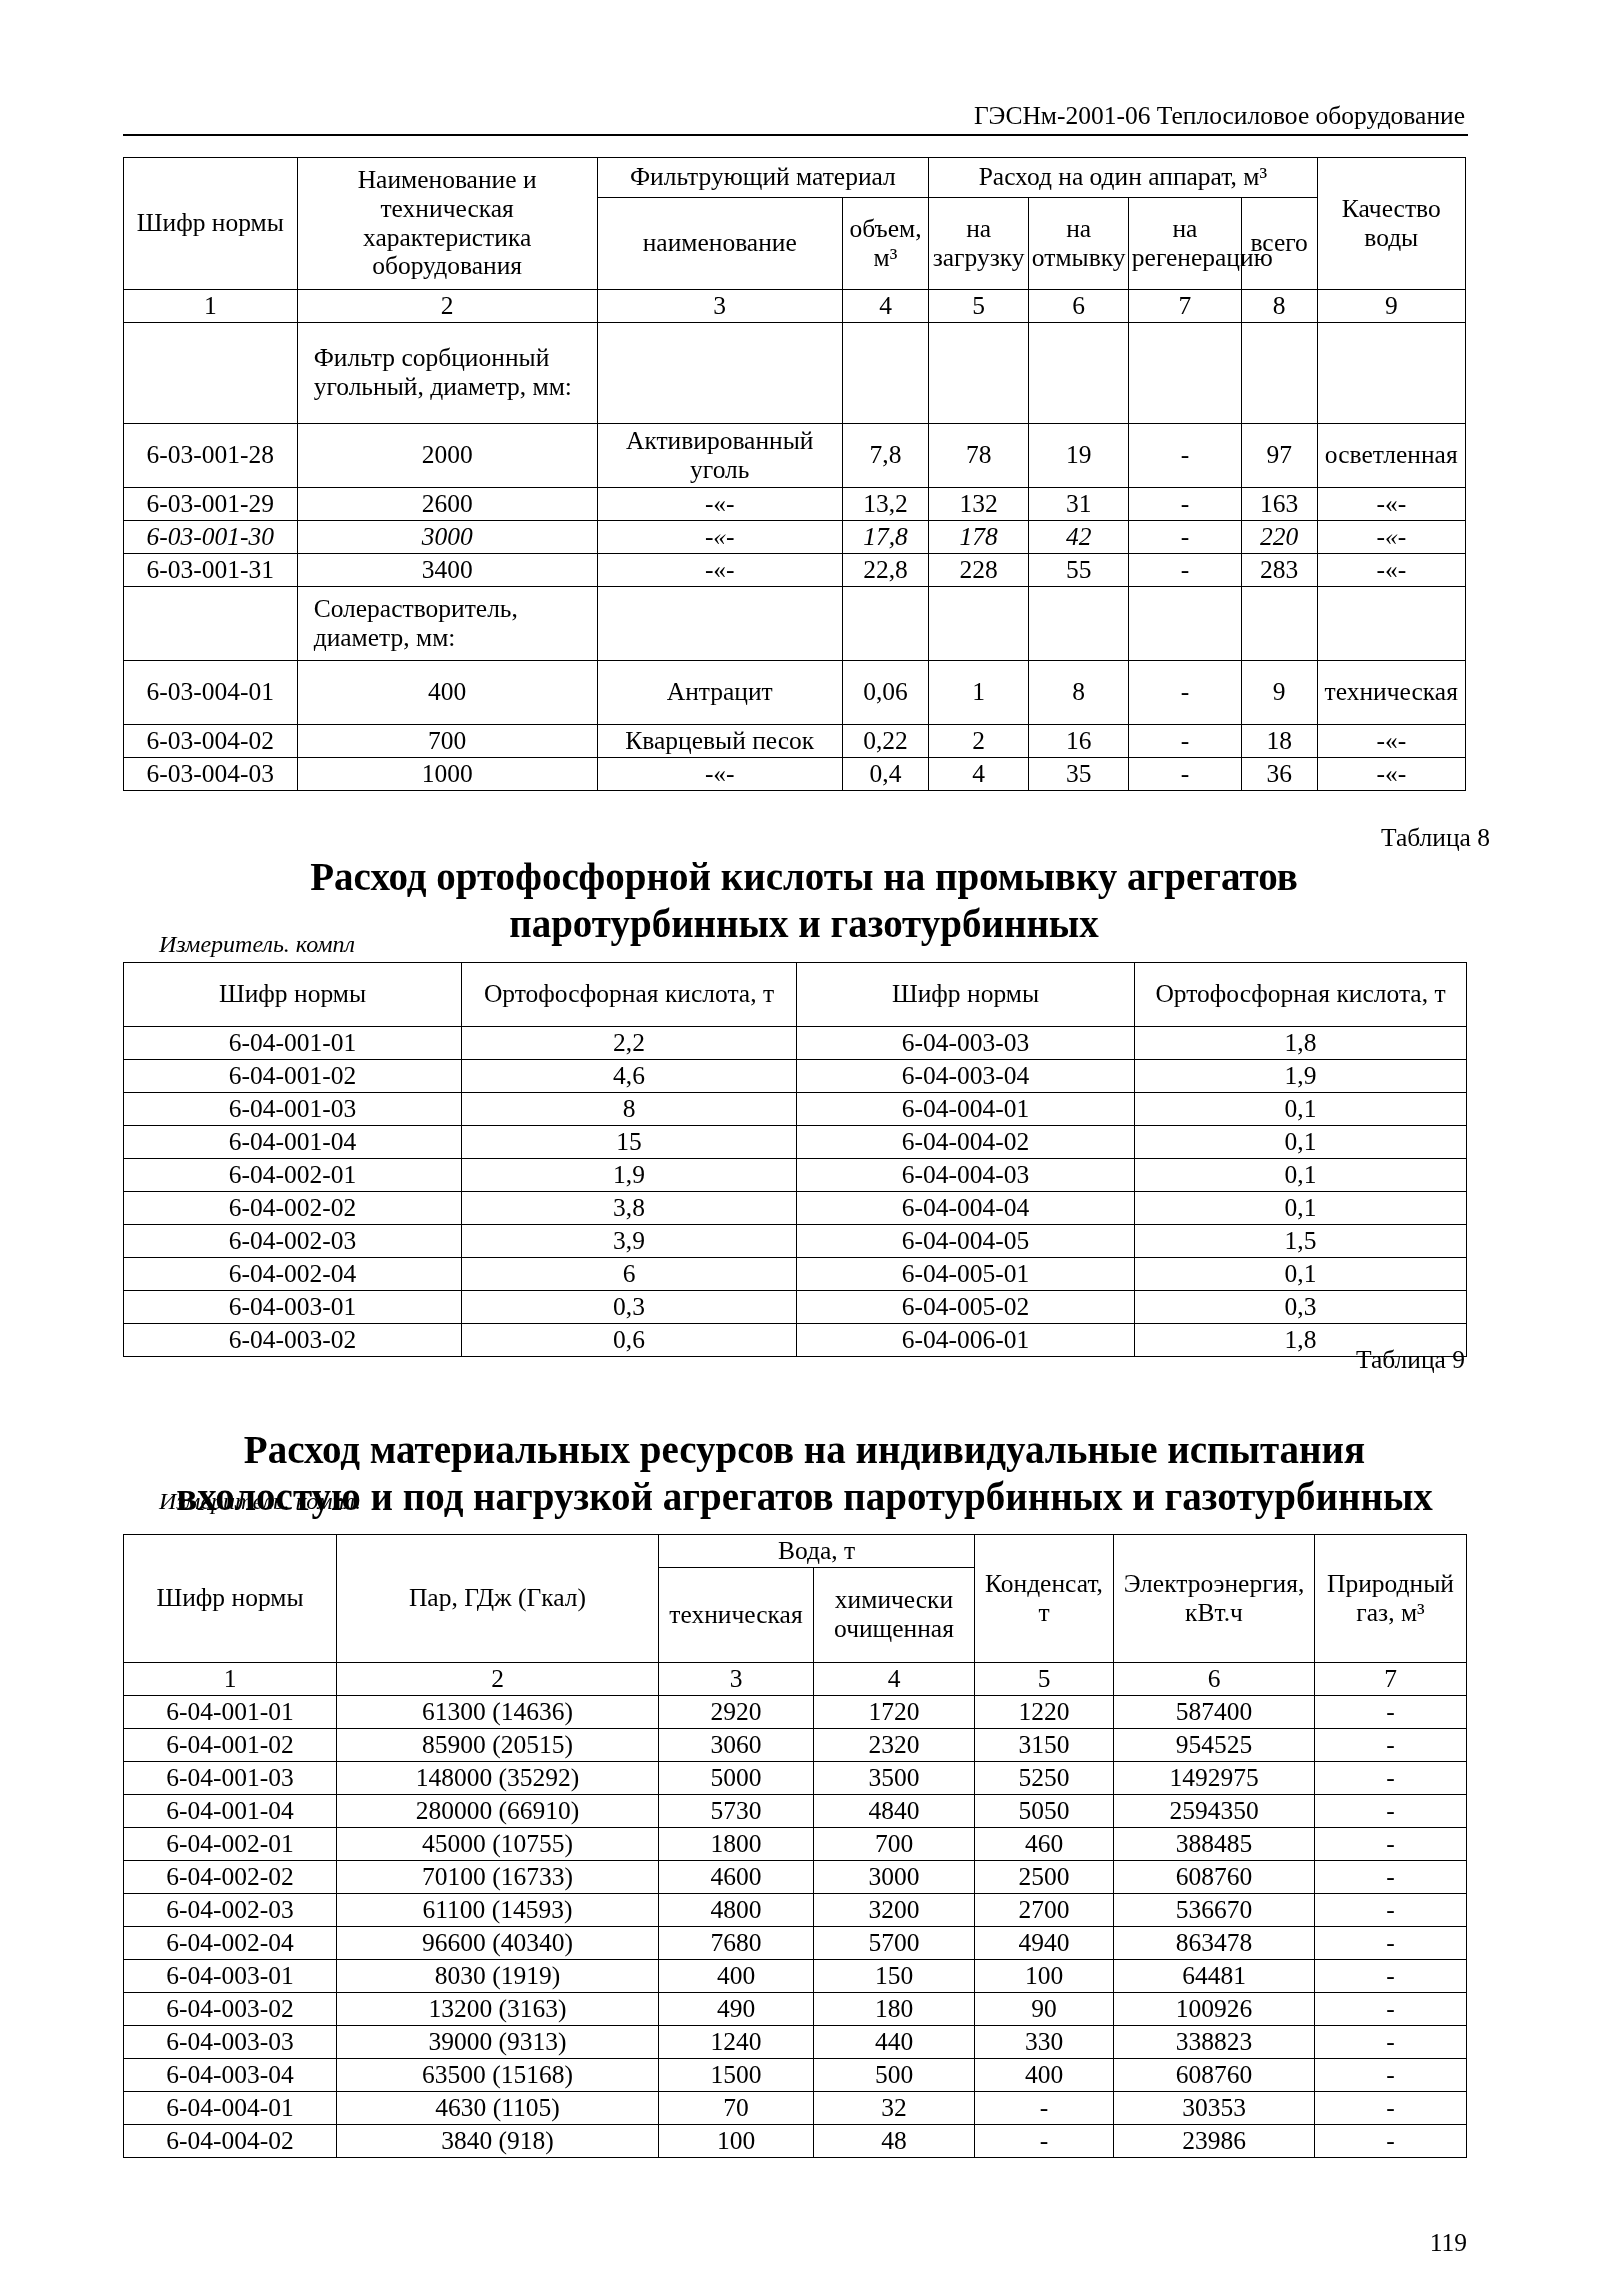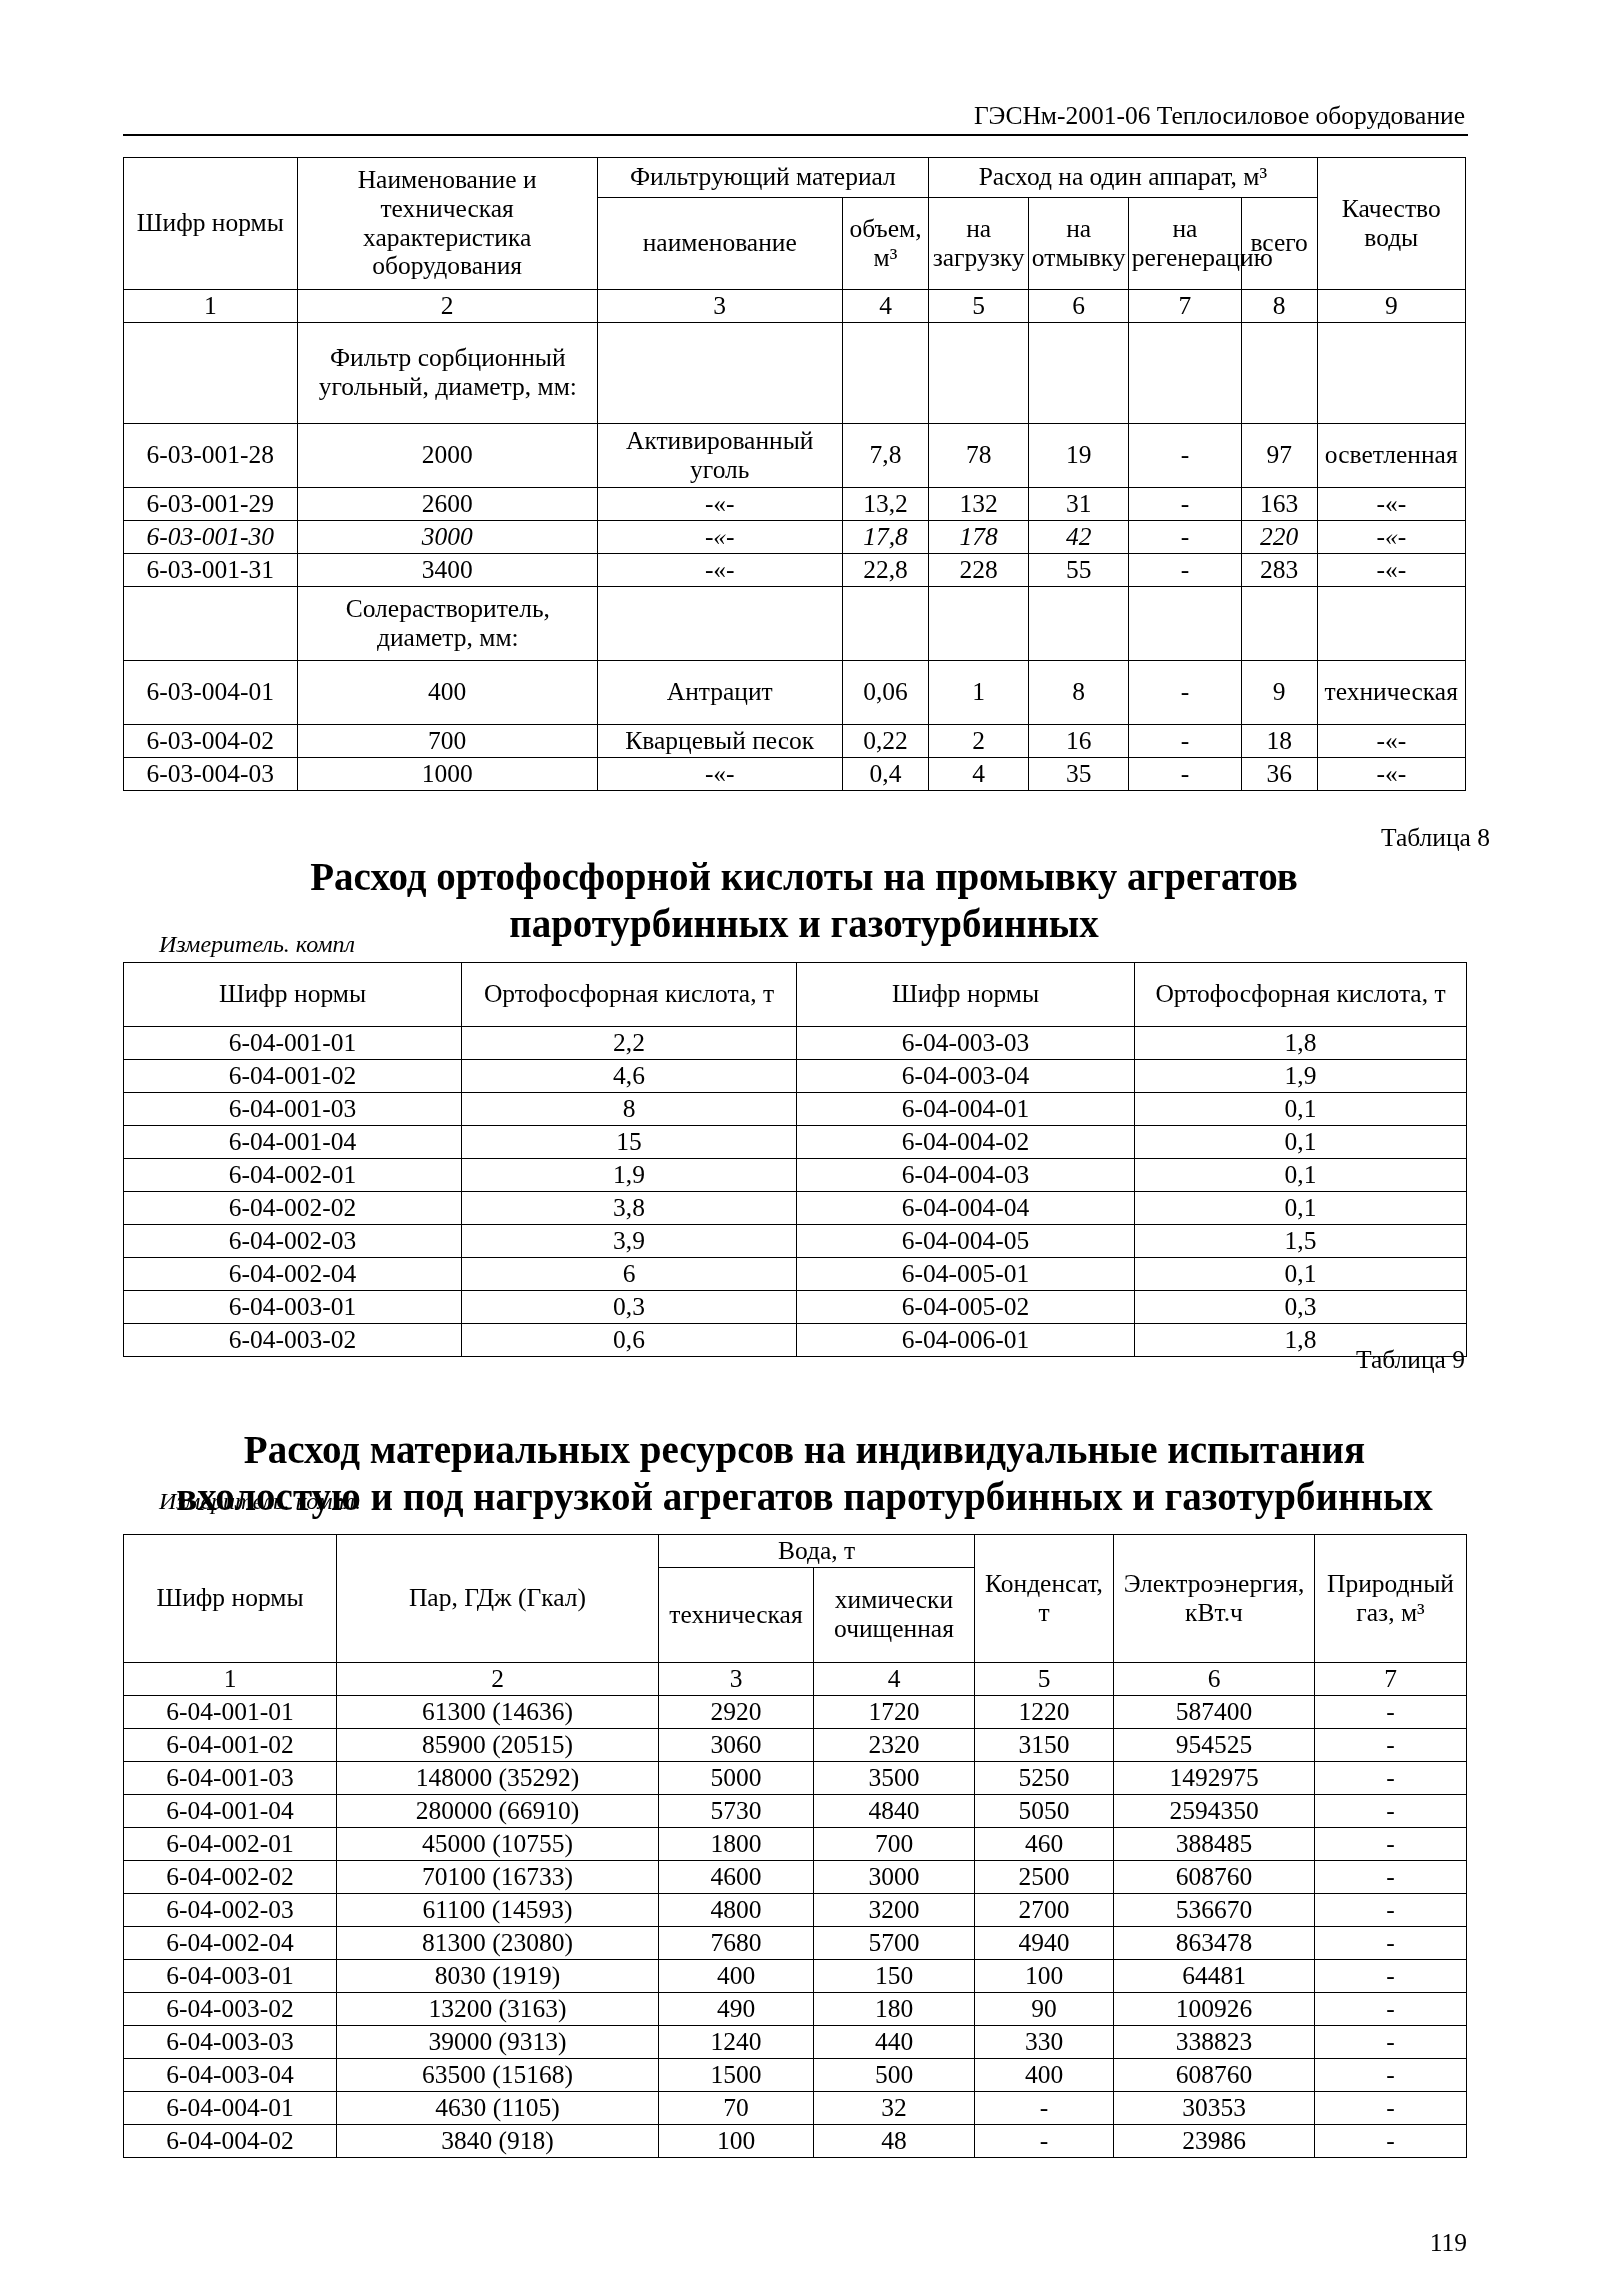--- a/index.html
+++ b/index.html
@@ -6,21 +6,21 @@
   body { width:1604px; height:2295px; position:relative; overflow:hidden;
          font-family:"Liberation Serif", "DejaVu Serif", serif; color:#000; }
   .abs { position:absolute; }
   .running-head { left:871px; top:101px; width:594px; text-align:right; font-size:25.5px; }
   .head-rule { left:123px; top:134px; width:1345px; height:0; border-top:2px solid #000; }
   table { border-collapse:collapse; position:absolute; table-layout:fixed; }
   td, th { border:1.7px solid #000; text-align:center; vertical-align:middle;
            font-weight:normal; font-size:25.5px; line-height:1.12; padding:0 2.7px; }
   .t1 { left:123px; top:157px; width:1343px; }
   .t1 td { height:32px; }
-  .t1 .left { text-align:center; padding-left:4px; }
+  .t1 .left { text-align:left; padding-left:16px; }
   .t8 { left:123px; top:962px; width:1343px; }
   .t8 td { height:32px; }
   .t9 { left:123px; top:1534px; width:1343px; }
   .t9 td { height:32px; }
   .tlabel { font-size:25.5px; text-align:right; }
   .ttitle { font-size:39px; font-weight:bold; text-align:center; line-height:1.2; }
   .measure { font-size:24px; font-style:italic; }
   .page-num { left:1407px; top:2228px; width:60px; text-align:right; font-size:25.5px; }
 </style>
 </head>
@@ -349,21 +349,21 @@
         <td>6-04-002-03</td>
         <td>61100 (14593)</td>
         <td>4800</td>
         <td>3200</td>
         <td>2700</td>
         <td>536670</td>
         <td>-</td>
       </tr>
       <tr>
         <td>6-04-002-04</td>
-        <td>81300 (23080)</td>
+        <td>96600 (40340)</td>
         <td>7680</td>
         <td>5700</td>
         <td>4940</td>
         <td>863478</td>
         <td>-</td>
       </tr>
       <tr>
         <td>6-04-003-01</td>
         <td>8030 (1919)</td>
         <td>400</td>

